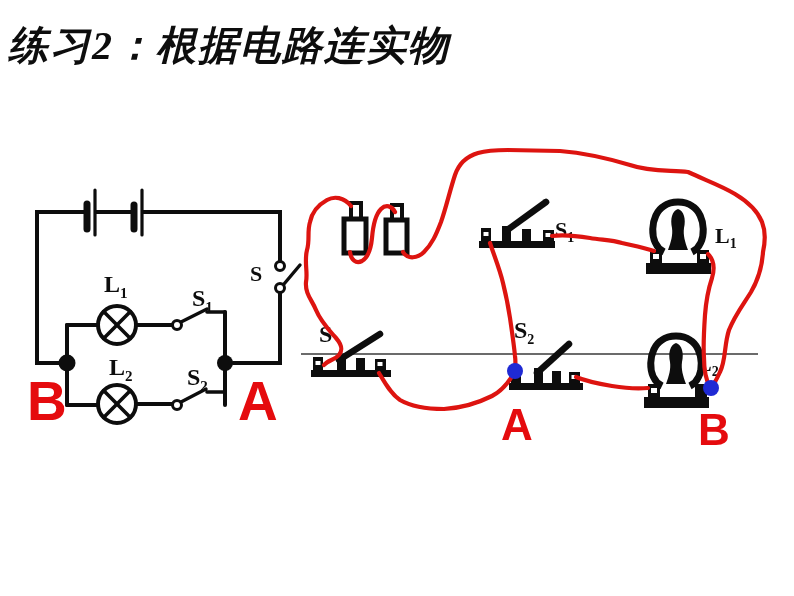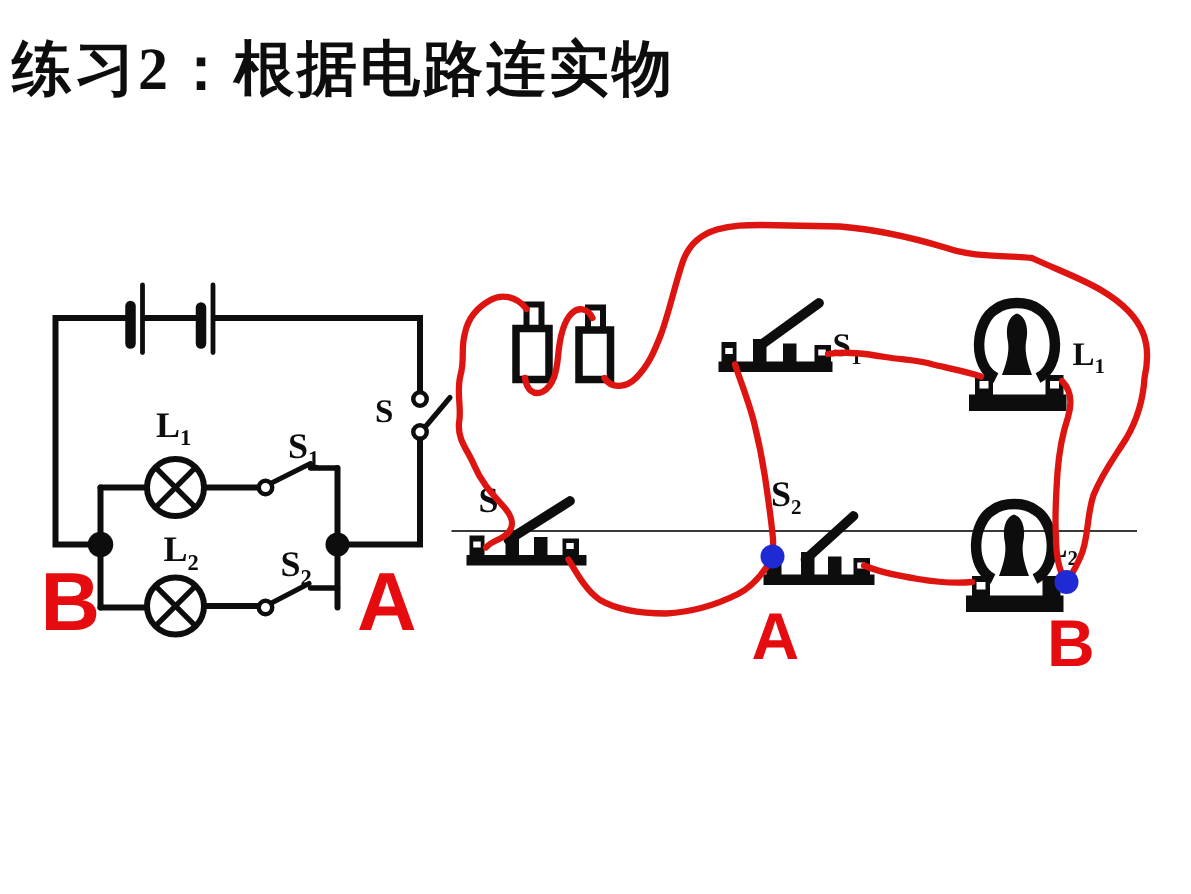--- a/index.html
+++ b/index.html
@@ -5,20 +5,21 @@
   html,body{margin:0;padding:0;}
   body{
     width:794px;height:596px;position:relative;background:#ffffff;
     font-family:"Liberation Serif","DejaVu Serif",serif;overflow:hidden;
   }
   .layer{position:absolute;inset:0;width:794px;height:596px;}
   .lbl{position:absolute;line-height:1;white-space:nowrap;color:#0d0d0d;}
   .title{
     left:8px;top:26px;font-size:40px;font-weight:700;letter-spacing:2px;
     font-family:"Liberation Serif","DejaVu Serif",serif;
+    font-style:italic;
   }
   .comp{font-size:24px;font-weight:600;}
   .comp sub{font-size:15px;font-weight:600;}
   .phys{font-size:22px;font-weight:600;}
   .phys sub{font-size:14px;font-weight:600;}
   .red-big{font-family:"Liberation Sans","DejaVu Sans",sans-serif;font-weight:700;color:#e50b0e;}
   .sz56{font-size:55px;}
   .sz44{font-size:44px;}
   svg{position:absolute;left:0;top:0;}
   .ink{stroke:#0d0d0d;fill:none;}

